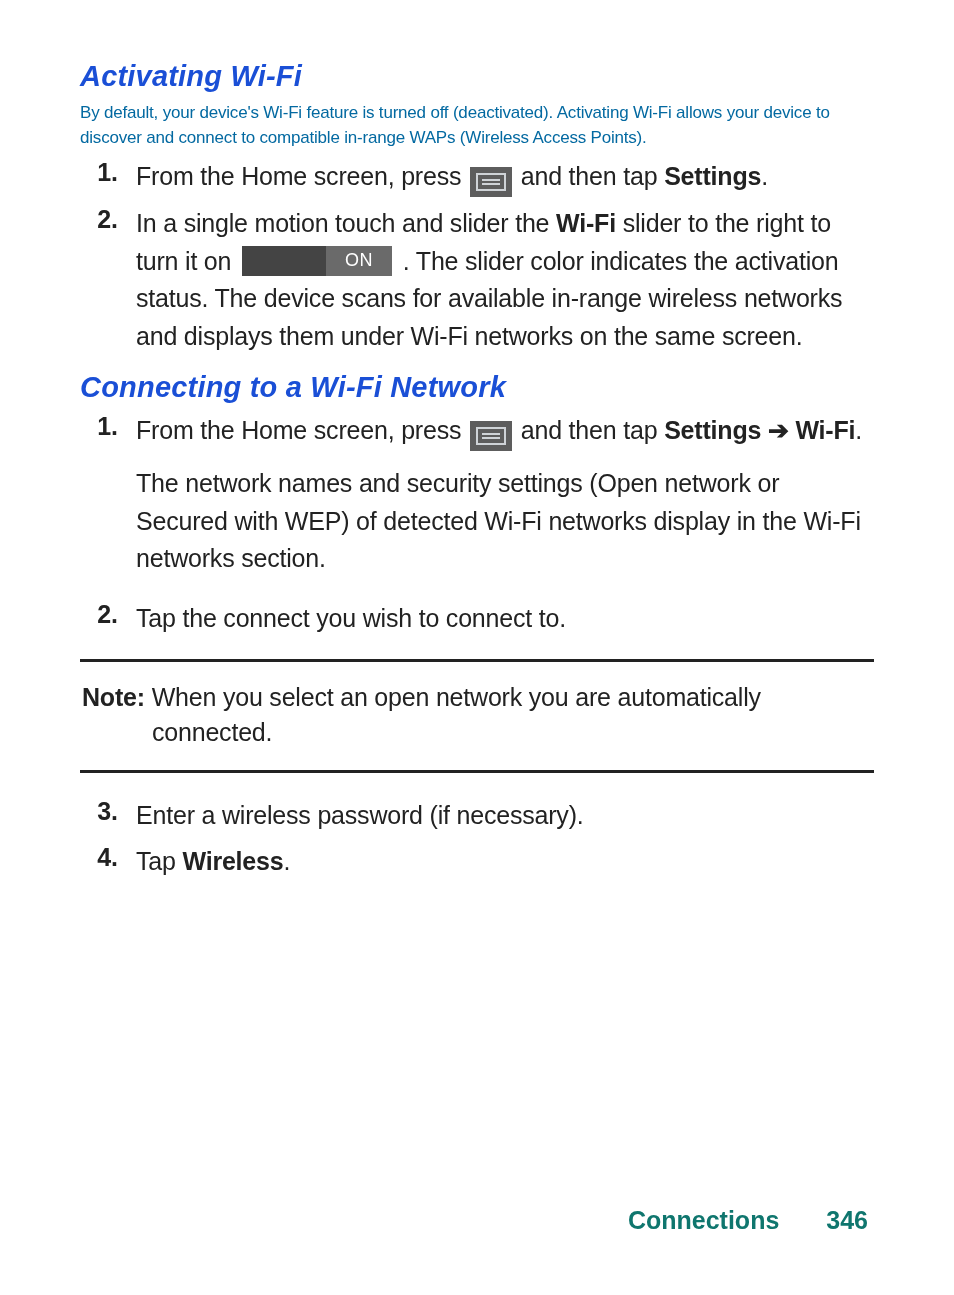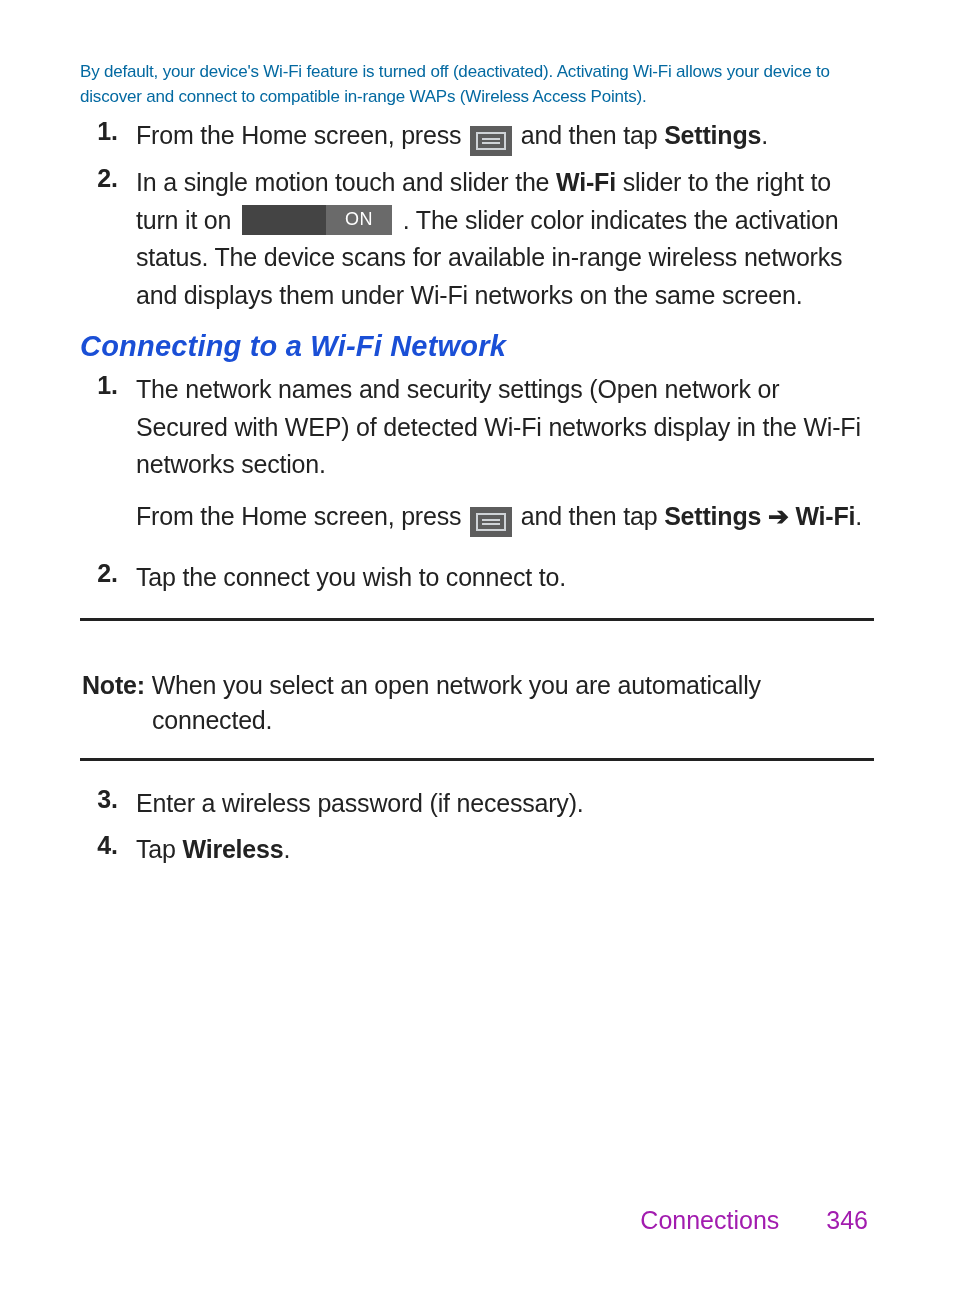--- a/index.html
+++ b/index.html
@@ -106,36 +106,37 @@
     border-bottom: 3px solid #222;
     padding: 18px 2px 20px 2px;
     font-size: 25px;
     line-height: 1.4;
     letter-spacing: -0.2px;
   }
   .note-block .hang {
     display: block;
     padding-left: 70px;
     text-indent: -70px;
-    margin-top: 29px;
   }
   .footer {
     position: absolute;
     bottom: 60px;
     right: 86px;
     font-size: 25px;
-    color: #a21caf;
+    color: #0f766e;
+    font-weight: bold;
   }
   .footer .sect { margin-right: 40px; }
 </style>
 </head>
 <body>
 
 <div class="page">
 
+  <h2 class="section">Activating Wi-Fi</h2>
   <p class="body">By default, your device's Wi-Fi feature is turned off (deactivated). Activating Wi-Fi allows your device to discover and connect to compatible in-range WAPs (Wireless Access Points).</p>
 
   <ol class="steps">
     <li>
       <span class="num">1.</span>
       <span class="txt">
         <span>From the Home screen, press </span>
         <span class="menu-icon">
           <svg width="30" height="18" viewBox="0 0 30 18">
             <rect x="1" y="1" width="28" height="16" fill="none" stroke="#cfd3d7" stroke-width="2"></rect>
@@ -159,33 +160,33 @@
       </span>
     </li>
   </ol>
 
   <h2 class="section" style="margin-top:16px;">Connecting to a Wi-Fi Network</h2>
 
   <ol class="steps">
     <li>
       <span class="num">1.</span>
       <span class="txt">
-        <p>The network names and security settings (Open network or Secured with WEP) of detected Wi-Fi networks display in the Wi-Fi networks section.</p>
         <p>
           <span>From the Home screen, press </span>
           <span class="menu-icon">
             <svg width="30" height="18" viewBox="0 0 30 18">
               <rect x="1" y="1" width="28" height="16" fill="none" stroke="#cfd3d7" stroke-width="2"></rect>
               <line x1="6" y1="7" x2="24" y2="7" stroke="#cfd3d7" stroke-width="2"></line>
               <line x1="6" y1="11" x2="24" y2="11" stroke="#cfd3d7" stroke-width="2"></line>
             </svg>
           </span>
           <span> and then tap </span>
           <span class="b">Settings</span><span class="arrow"> ➔ </span><span class="b">Wi-Fi</span><span>.</span>
         </p>
+        <p>The network names and security settings (Open network or Secured with WEP) of detected Wi-Fi networks display in the Wi-Fi networks section.</p>
       </span>
     </li>
     <li>
       <span class="num">2.</span>
       <span class="txt">Tap the connect you wish to connect to.</span>
     </li>
   </ol>
 
   <div class="note-block">
     <span class="hang">

